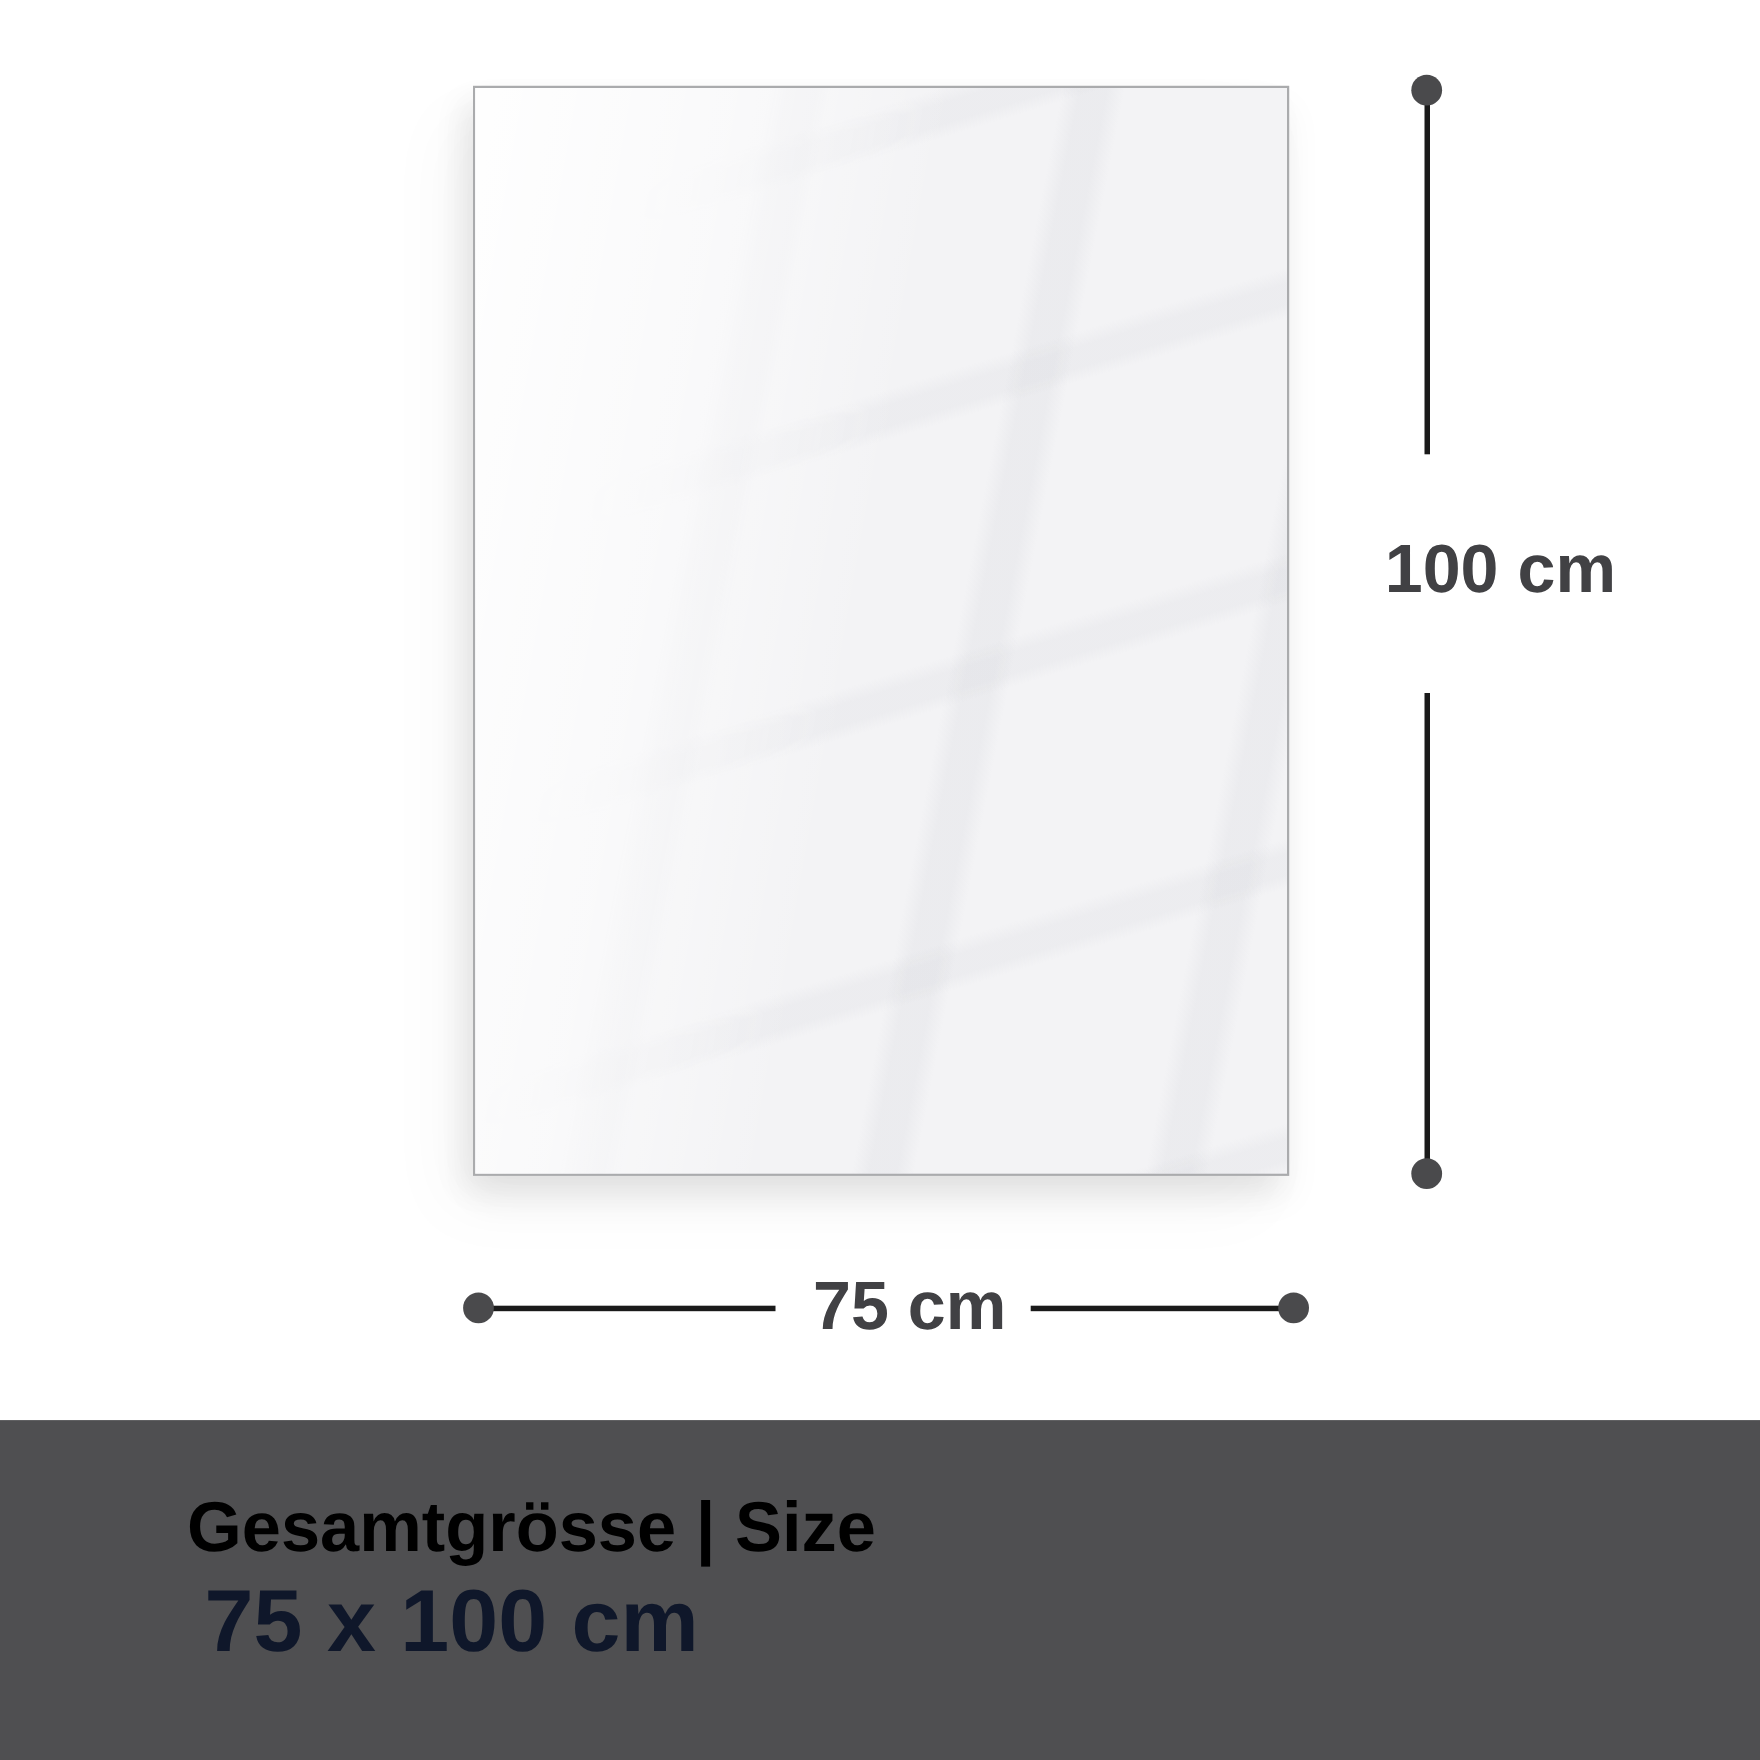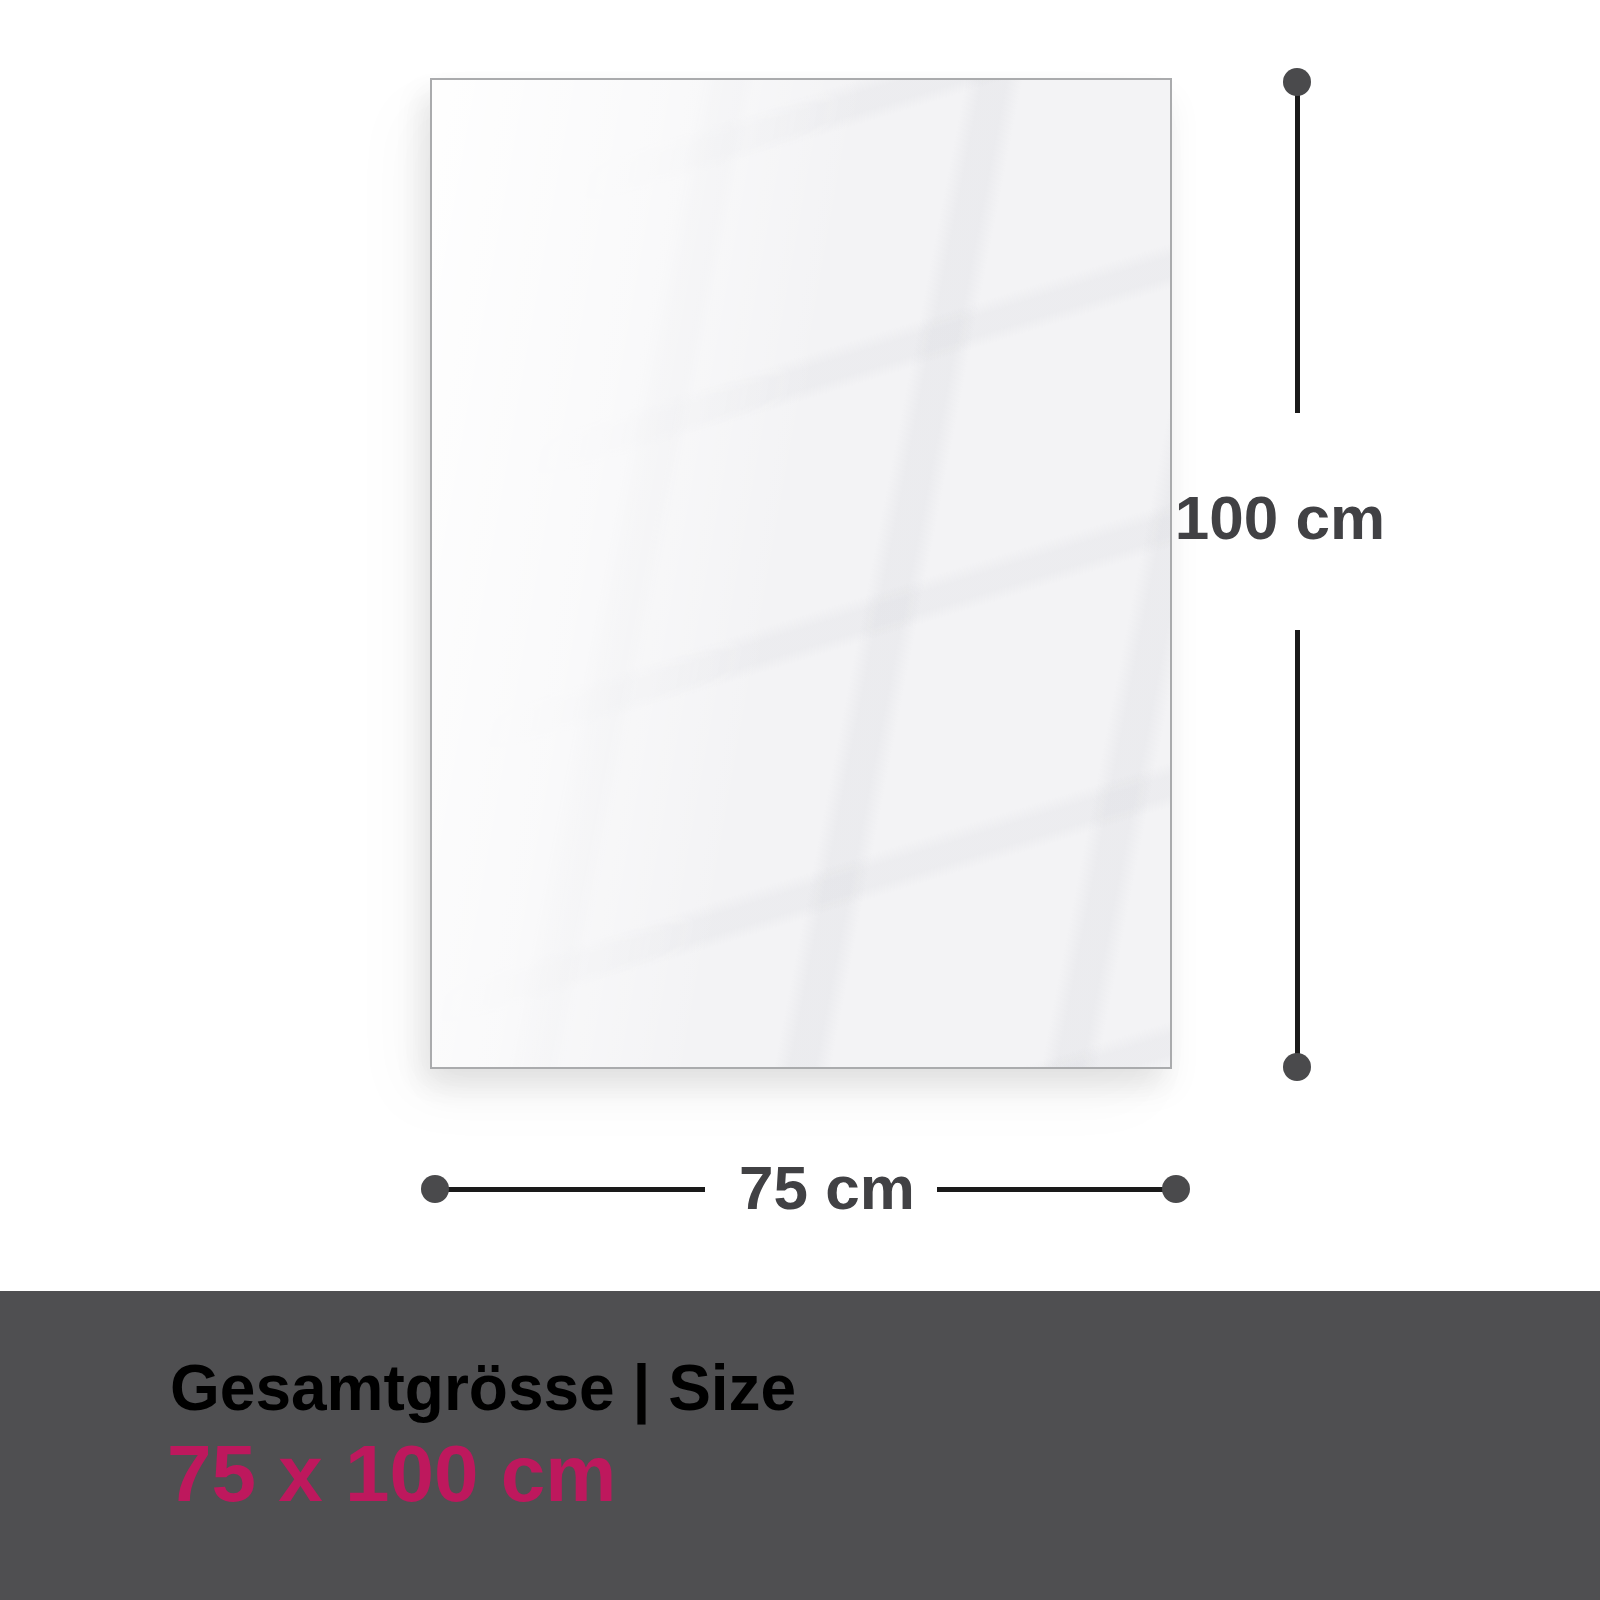--- a/index.html
+++ b/index.html
@@ -64,21 +64,21 @@
     color: #414144;
     white-space: nowrap;
     transform: translateX(-50%);
     letter-spacing: 0px;
   }
   
   .vseg1 { left: 1295px; top: 82px;  height: 331px; }
   .vseg2 { left: 1295px; top: 630px; height: 437px; }
   .vdot-top    { left: 1283px; top: 68px; }
   .vdot-bottom { left: 1283px; top: 1053px; }
-  .height-label { left: 1280px; top: 482px; }
+  .height-label { left: 1364px; top: 482px; }
   
   .hseg1 { left: 448px; top: 1187px; width: 257px; }
   .hseg2 { left: 937px; top: 1187px; width: 232px; }
   .hdot-left  { left: 421px;  top: 1175px; }
   .hdot-right { left: 1162px; top: 1175px; }
   .width-label { left: 816px; top: 1152px; }
 
   
   .footer {
     position: absolute;
@@ -120,15 +120,15 @@
   <div class="dim-label height-label" style="color: rgb(65, 65, 68);">100 cm</div>
 
   <div class="dim-line h hseg1" style="background-color: rgb(26, 26, 26);"></div>
   <div class="dim-line h hseg2" style="background-color: rgb(26, 26, 26);"></div>
   <div class="dim-dot hdot-left" style="background-color: rgb(74, 74, 76);"></div>
   <div class="dim-dot hdot-right" style="background-color: rgb(74, 74, 76);"></div>
   <div class="dim-label width-label" style="color: rgb(65, 65, 68); margin-left: 11px;">75 cm</div>
 
   <div class="footer" style="background-color: rgb(79, 79, 81);"></div>
   <div class="footer-title" style="color: #000000;">Gesamtgrösse | Size</div>
-  <div class="footer-size" style="color: #be185d;">75 x 100 cm</div>
+  <div class="footer-size" style="color: #0f172a; margin-left: 19px;">75 x 100 cm</div>
 
 </div>
 
 </body></html>

